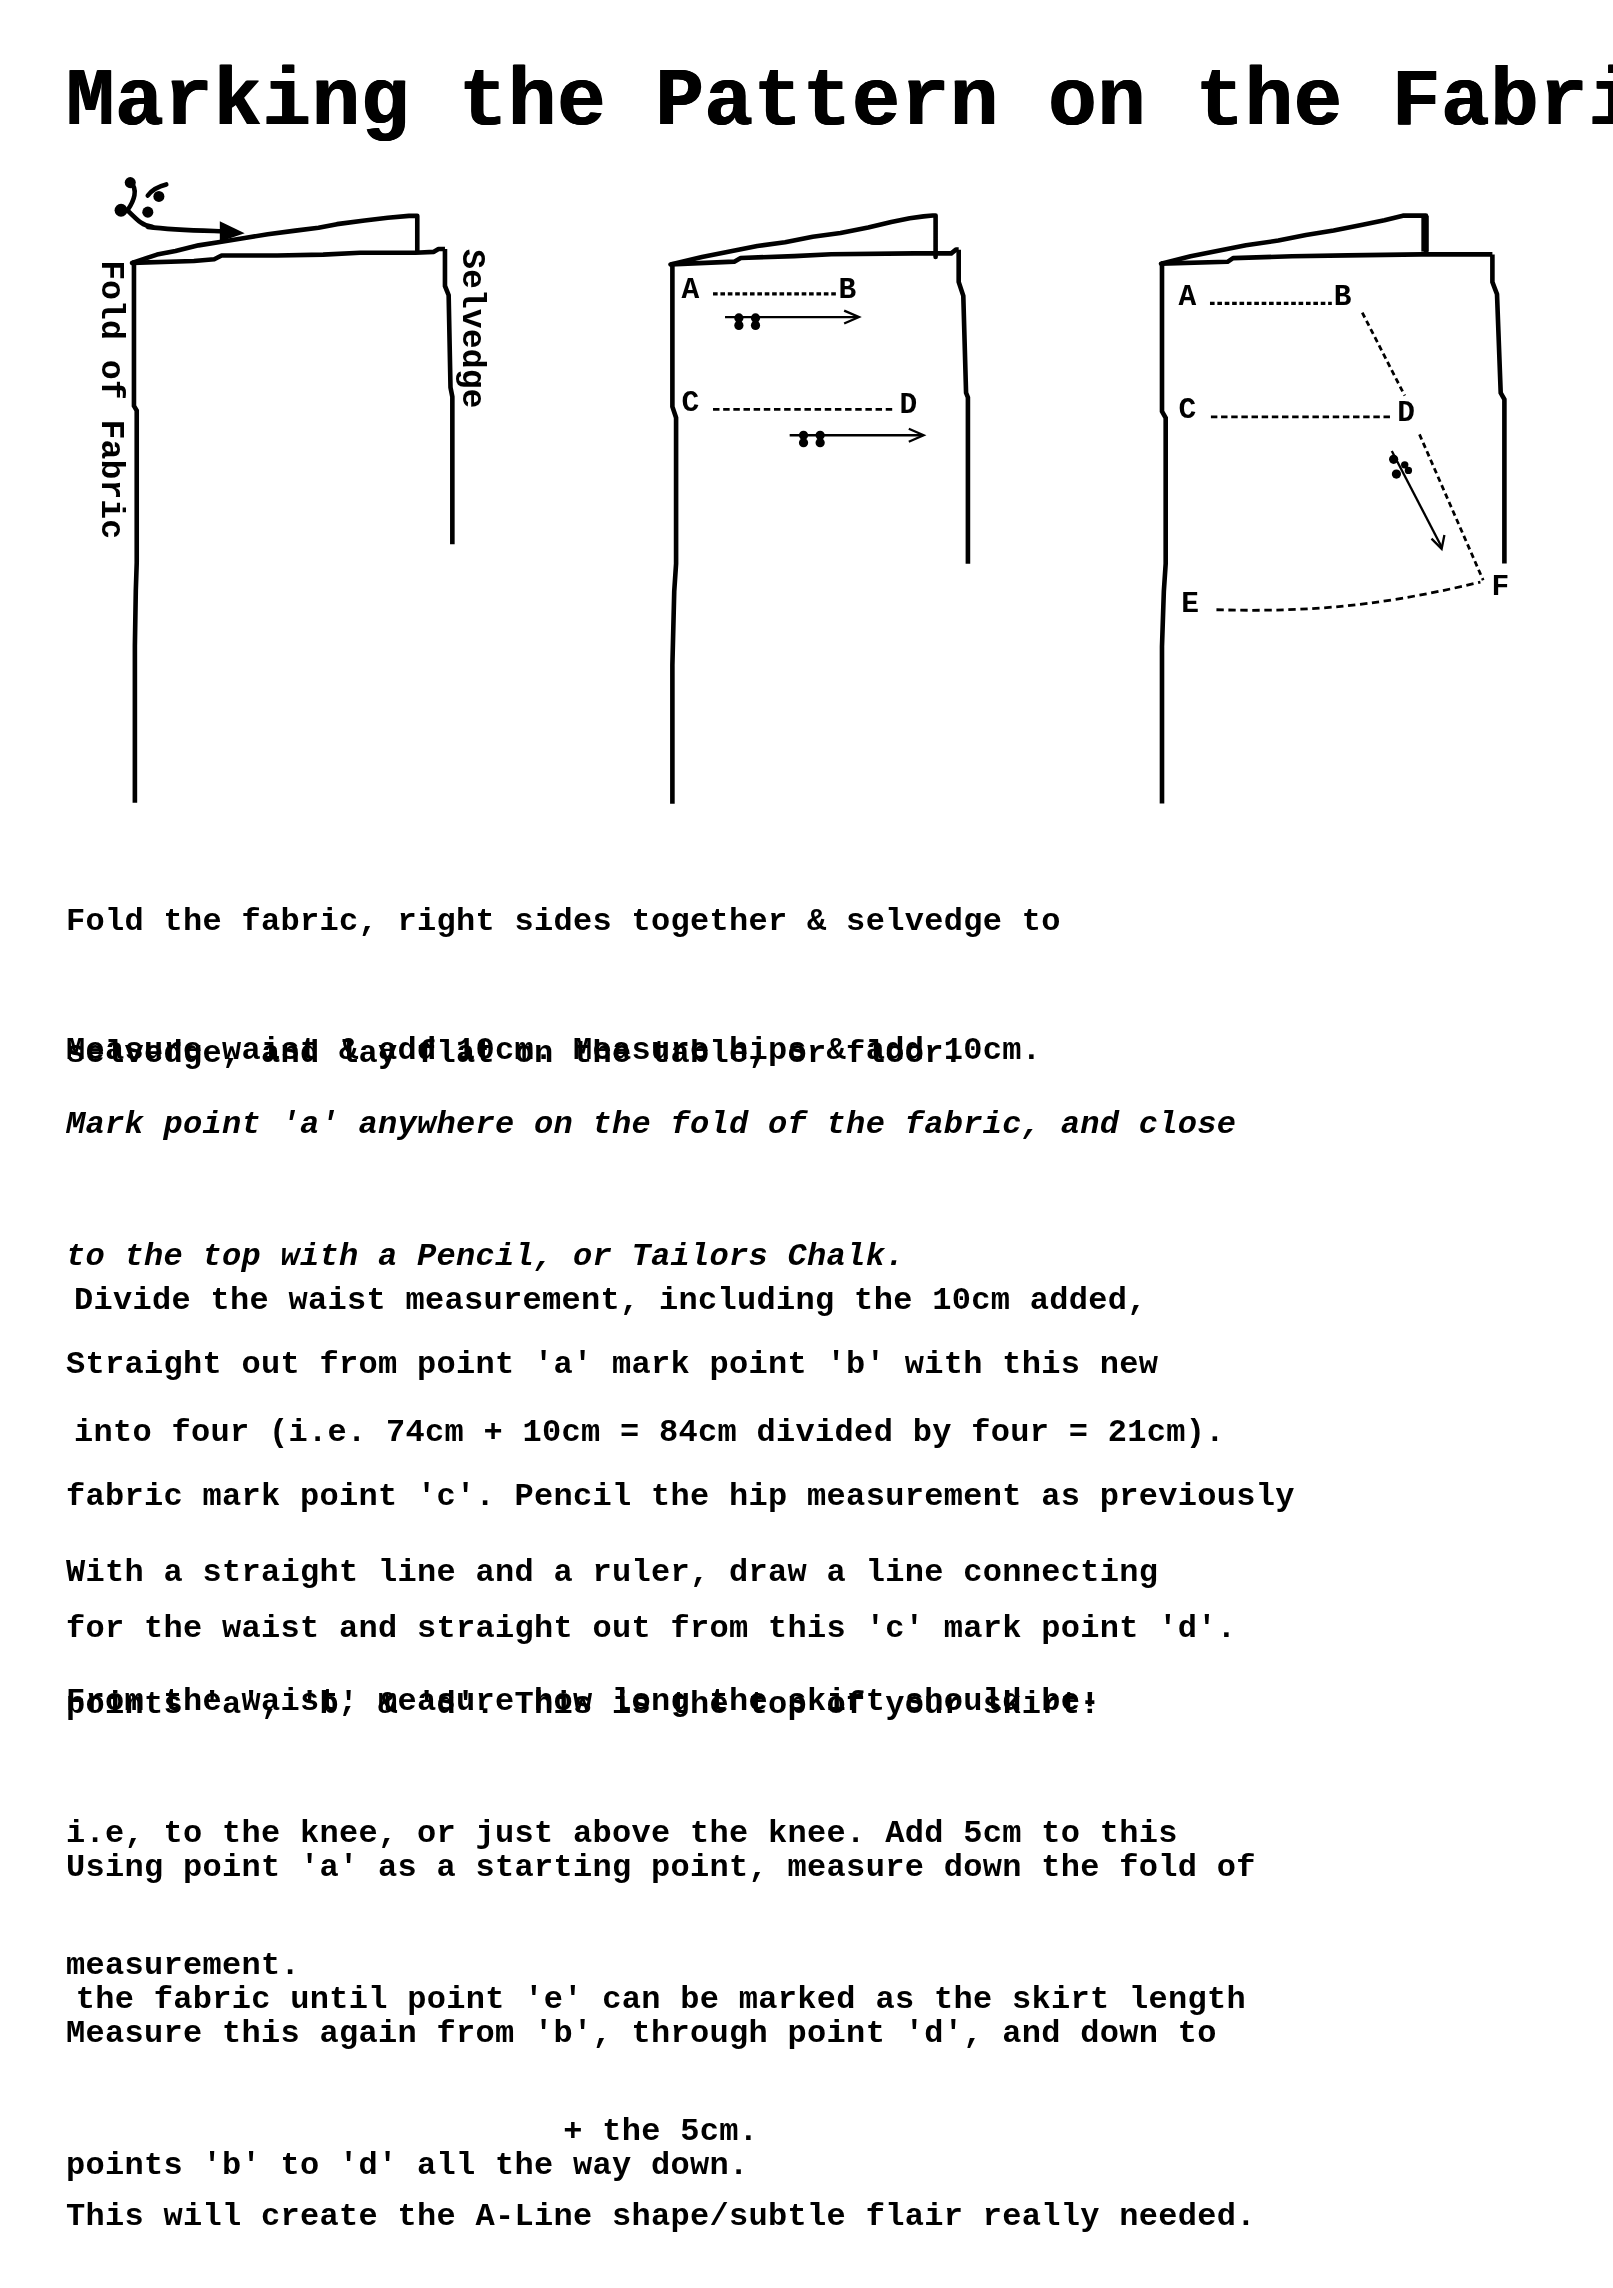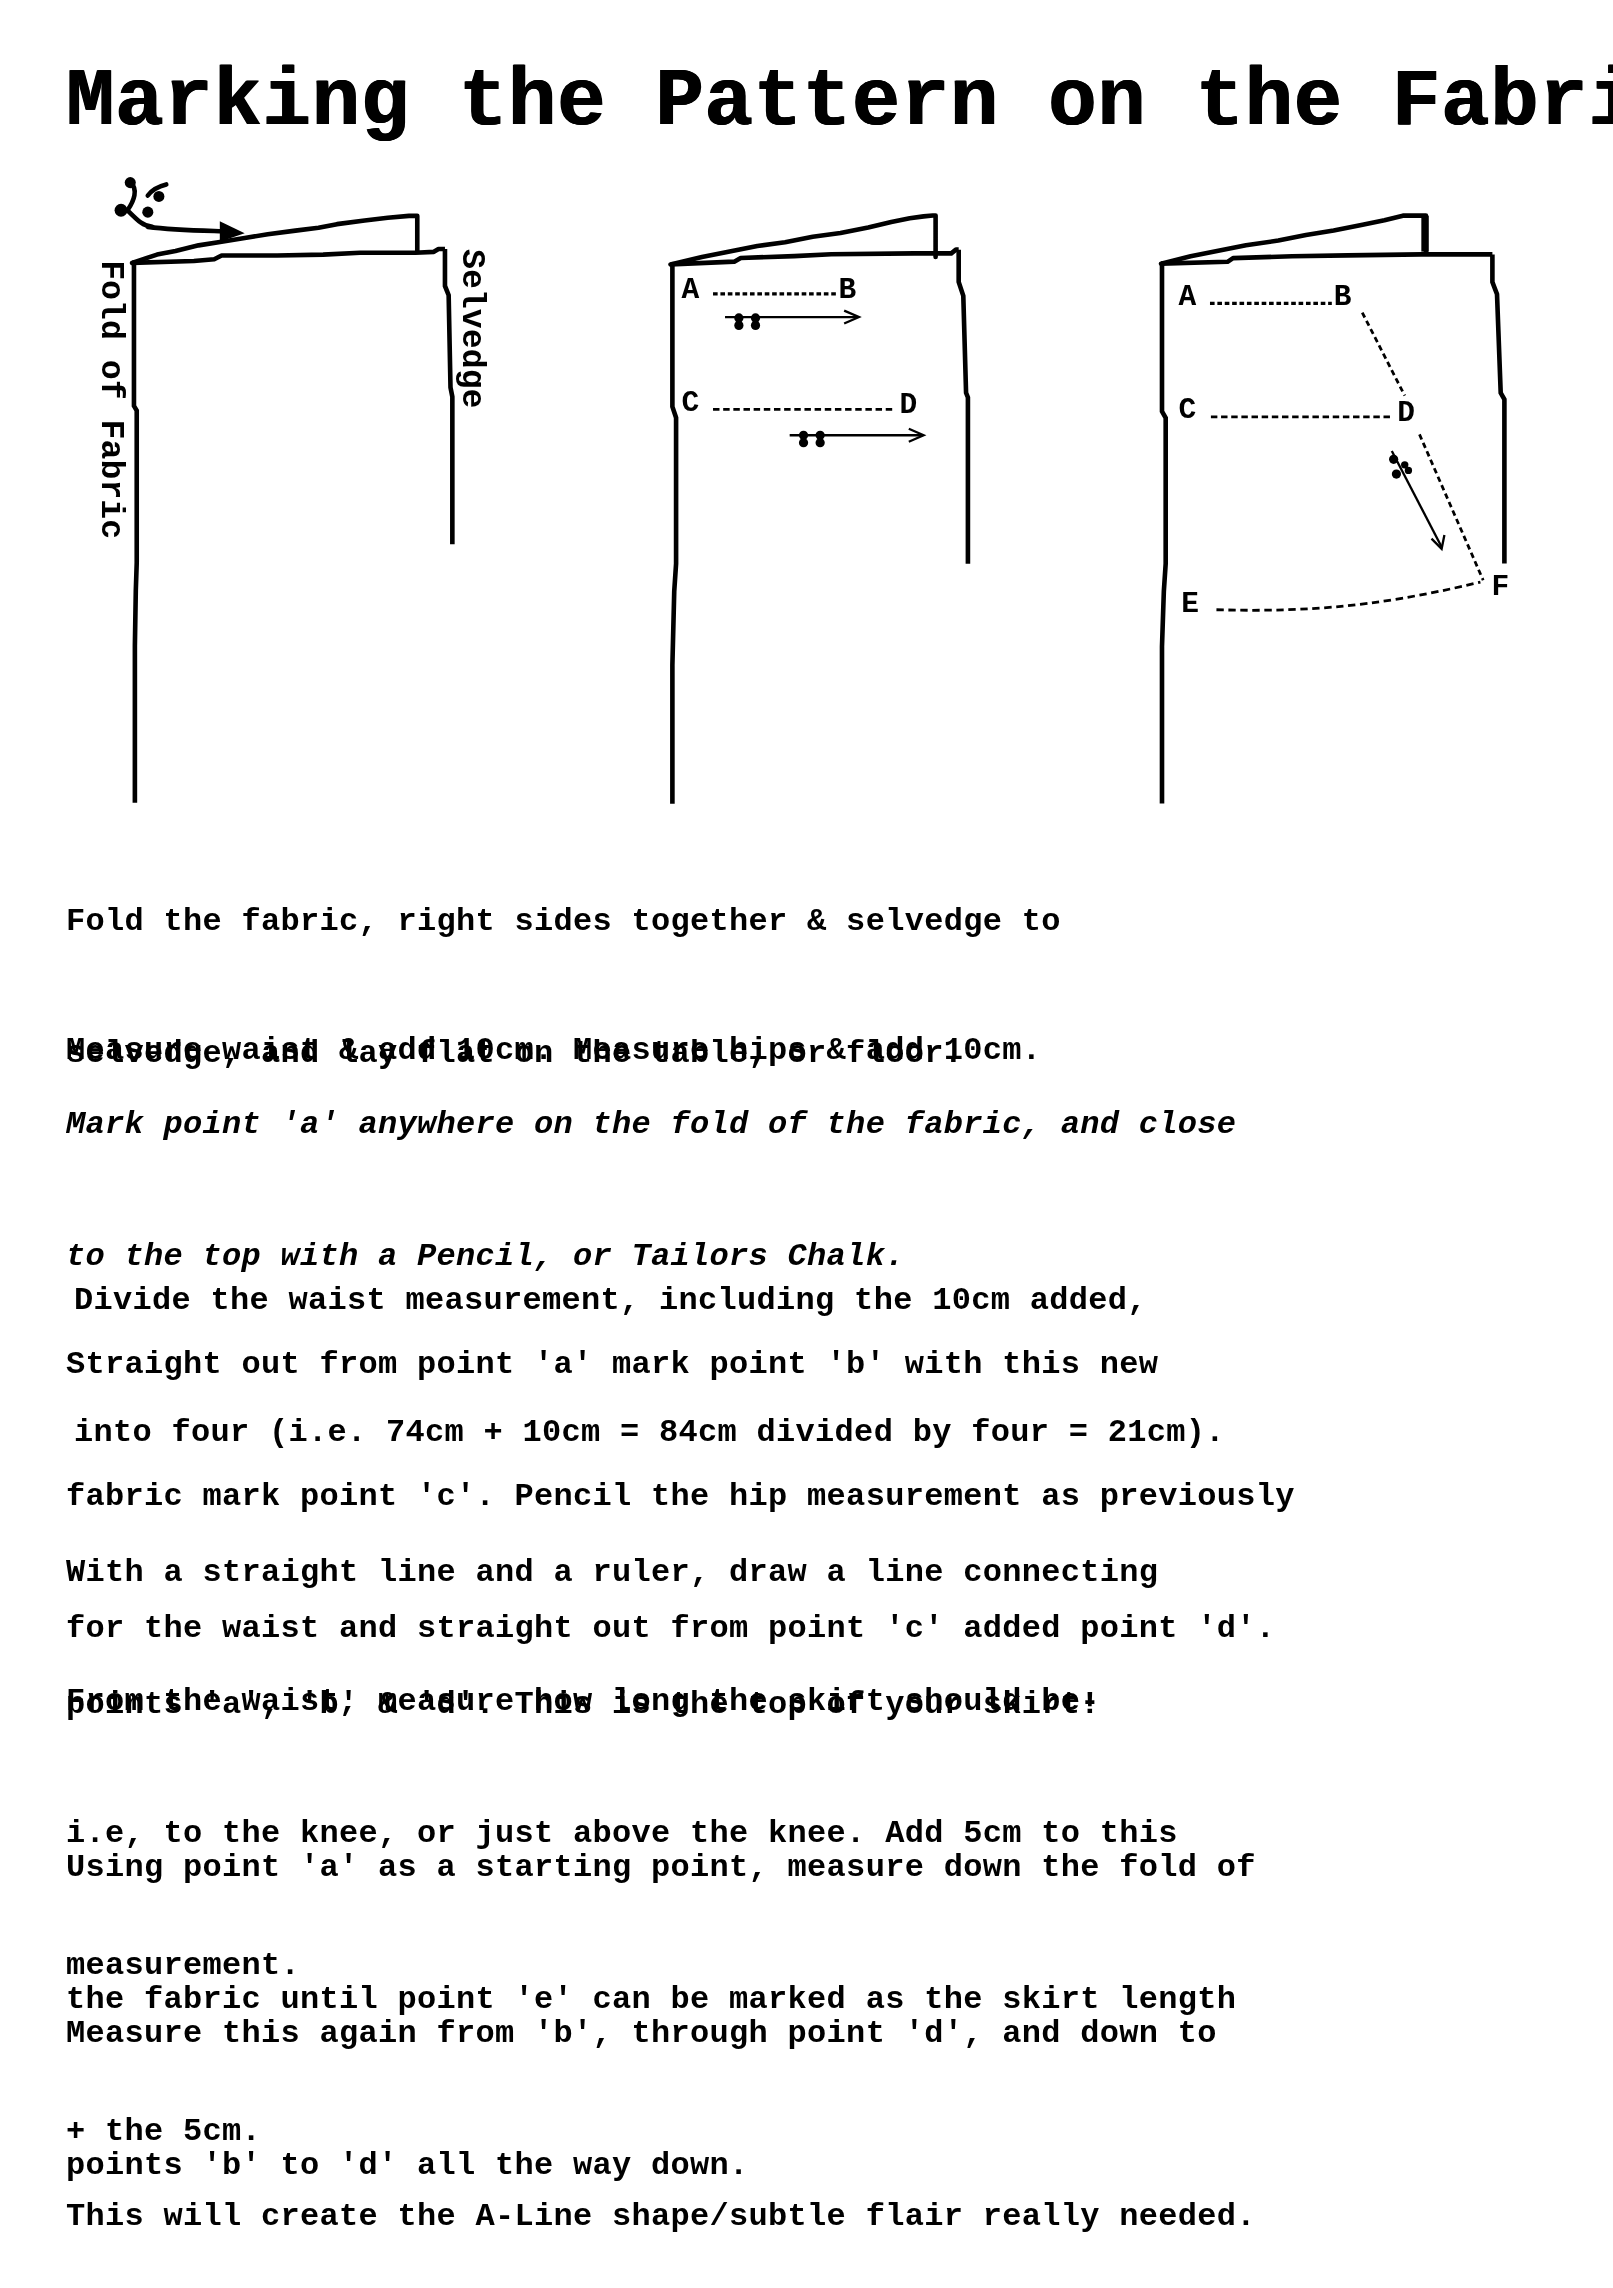--- a/index.html
+++ b/index.html
@@ -172,32 +172,32 @@
     <span class="line">Mark point 'a' anywhere on the fold of the fabric, and close</span>
     <span class="line">to the top with a Pencil, or Tailors Chalk.</span>
   </div>
   <div class="para" style="top:1191px;margin-left:8px;">
     <span class="line">Divide the waist measurement, including the 10cm added,</span>
     <span class="line">into four (i.e. 74cm + 10cm = 84cm divided by four = 21cm).</span>
   </div>
   <div class="para" style="top:1255px;">
     <span class="line">Straight out from point 'a' mark point 'b' with this new</span>
     <span class="line">fabric mark point 'c'. Pencil the hip measurement as previously</span>
-    <span class="line">for the waist and straight out from point 'c' added point 'd'.</span>
+    <span class="line">for the waist and straight out from this 'c' mark point 'd'.</span>
   </div>
   <div class="para" style="top:1463px;">
     <span class="line">With a straight line and a ruler, draw a line connecting</span>
     <span class="line">points 'a', 'b' &amp; 'd'. This is the top of your skirt!</span>
   </div>
   <div class="para" style="top:1592px;">
     <span class="line">From the waist, measure how long the skirt should be-</span>
     <span class="line">i.e, to the knee, or just above the knee. Add 5cm to this</span>
     <span class="line">measurement.</span>
   </div>
-  <div class="para" style="top:1758px;">
+  <div class="para" style="top:1758px;text-align:center;">
     <span class="line">Using point 'a' as a starting point, measure down the fold of</span>
     <span class="line">the fabric until point 'e' can be marked as the skirt length</span>
     <span class="line">+ the 5cm.</span>
   </div>
   <div class="para" style="top:1924px;">
     <span class="line">Measure this again from 'b', through point 'd', and down to</span>
     <span class="line">points 'b' to 'd' all the way down.</span>
   </div>
   <div class="para" style="top:2107px;">
     <span class="line">This will create the A-Line shape/subtle flair really needed.</span>

